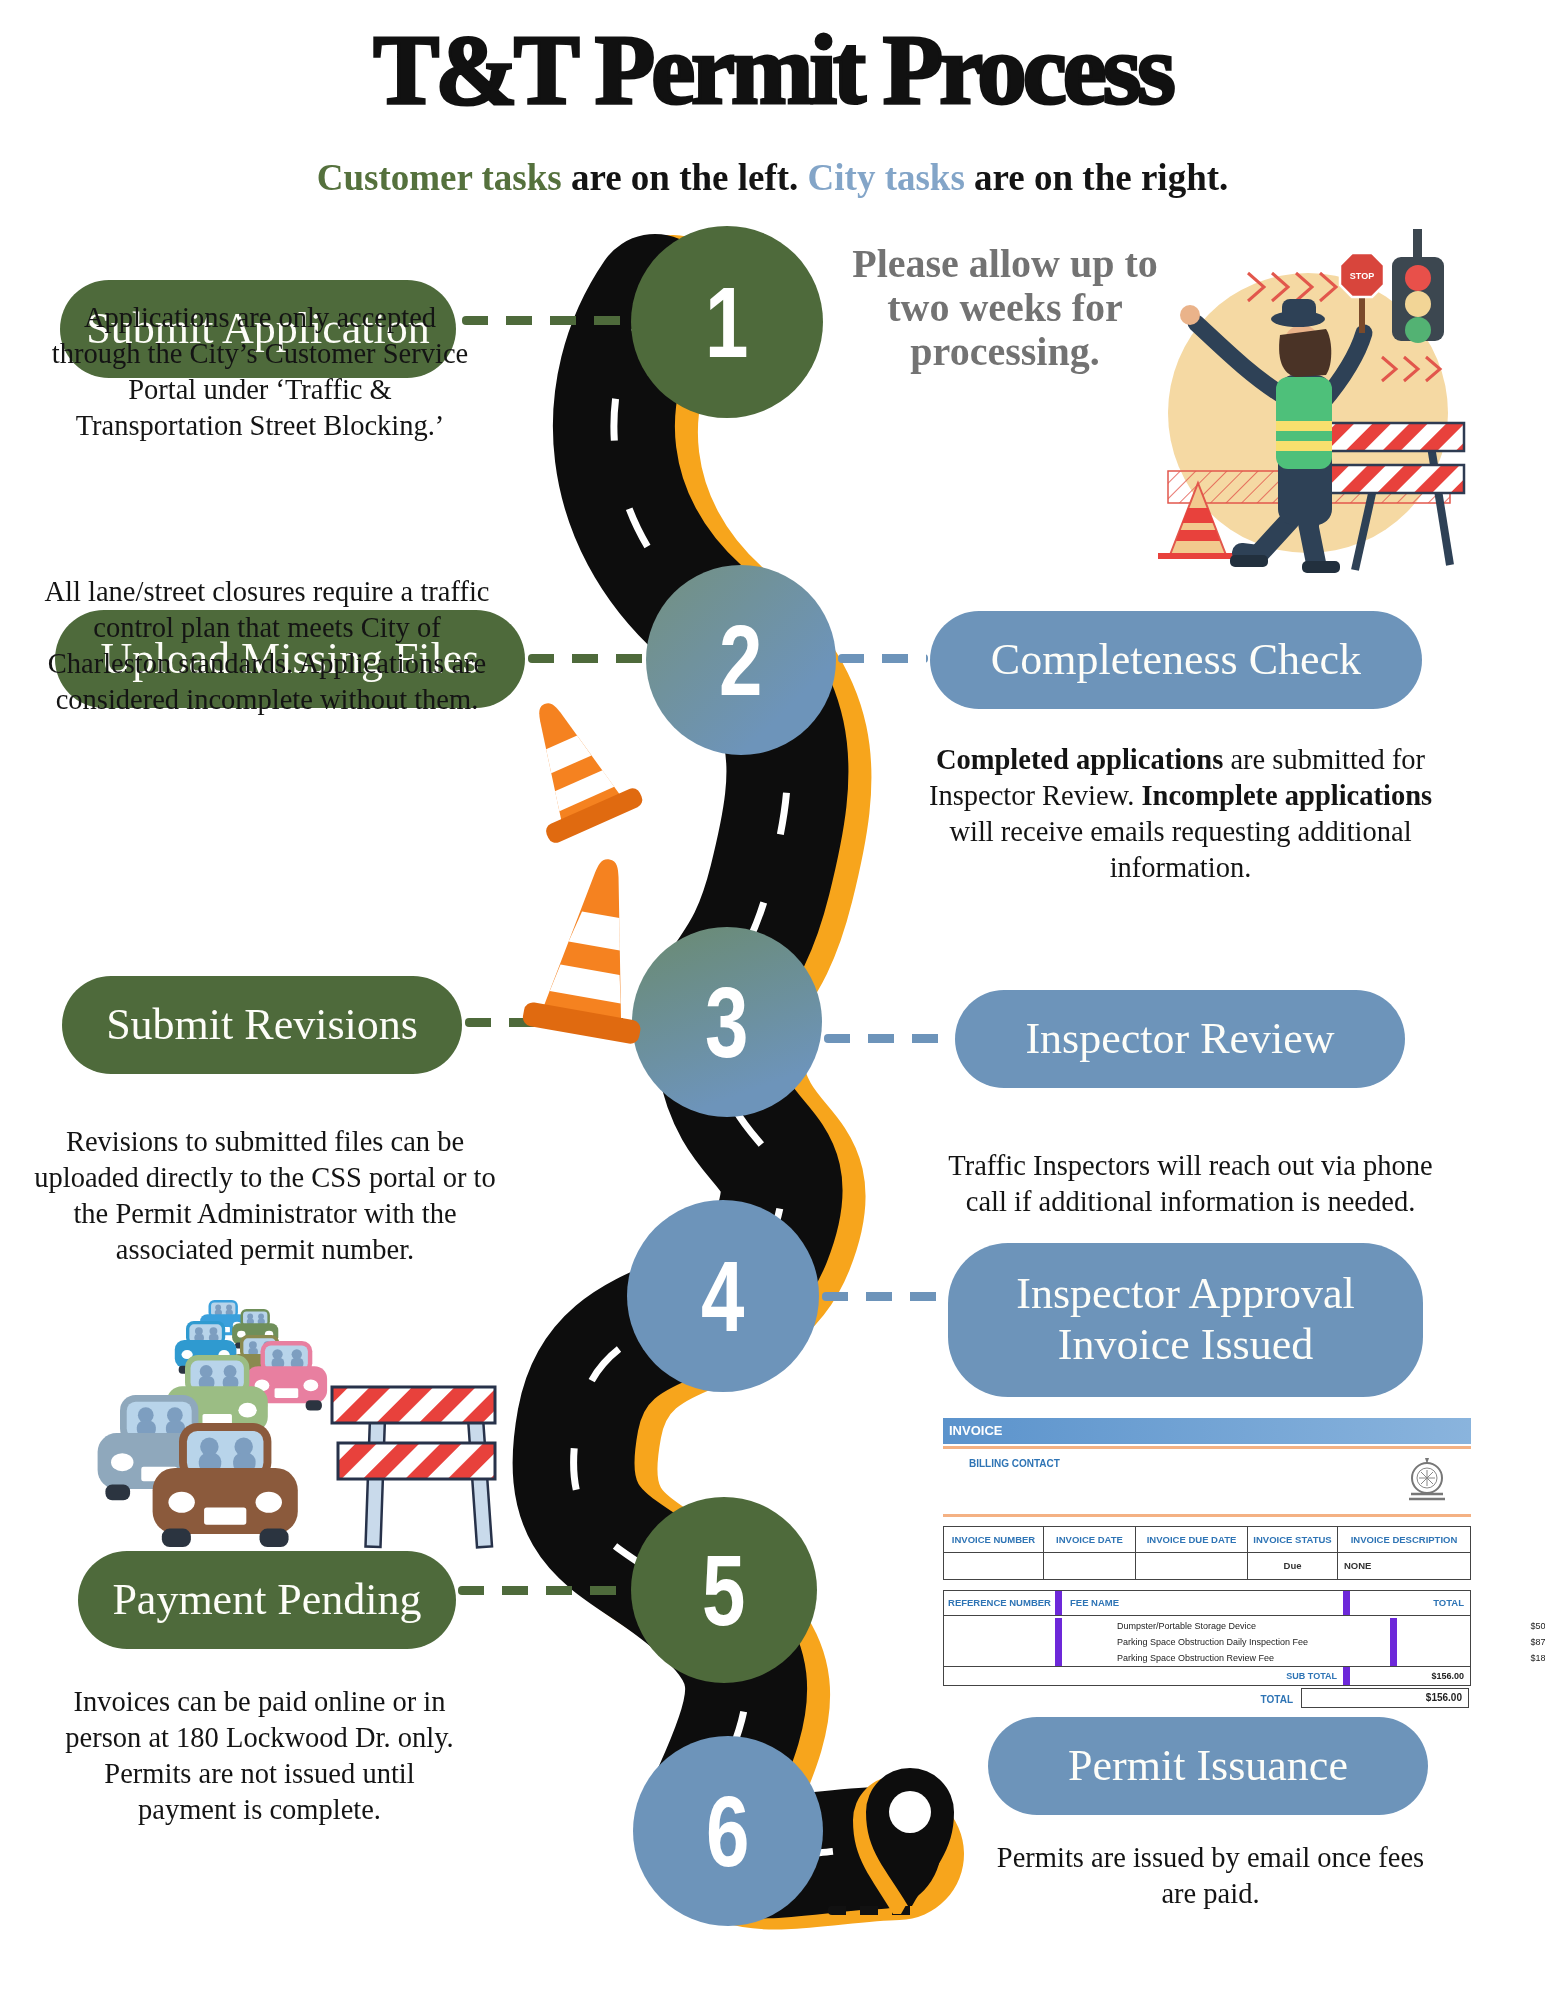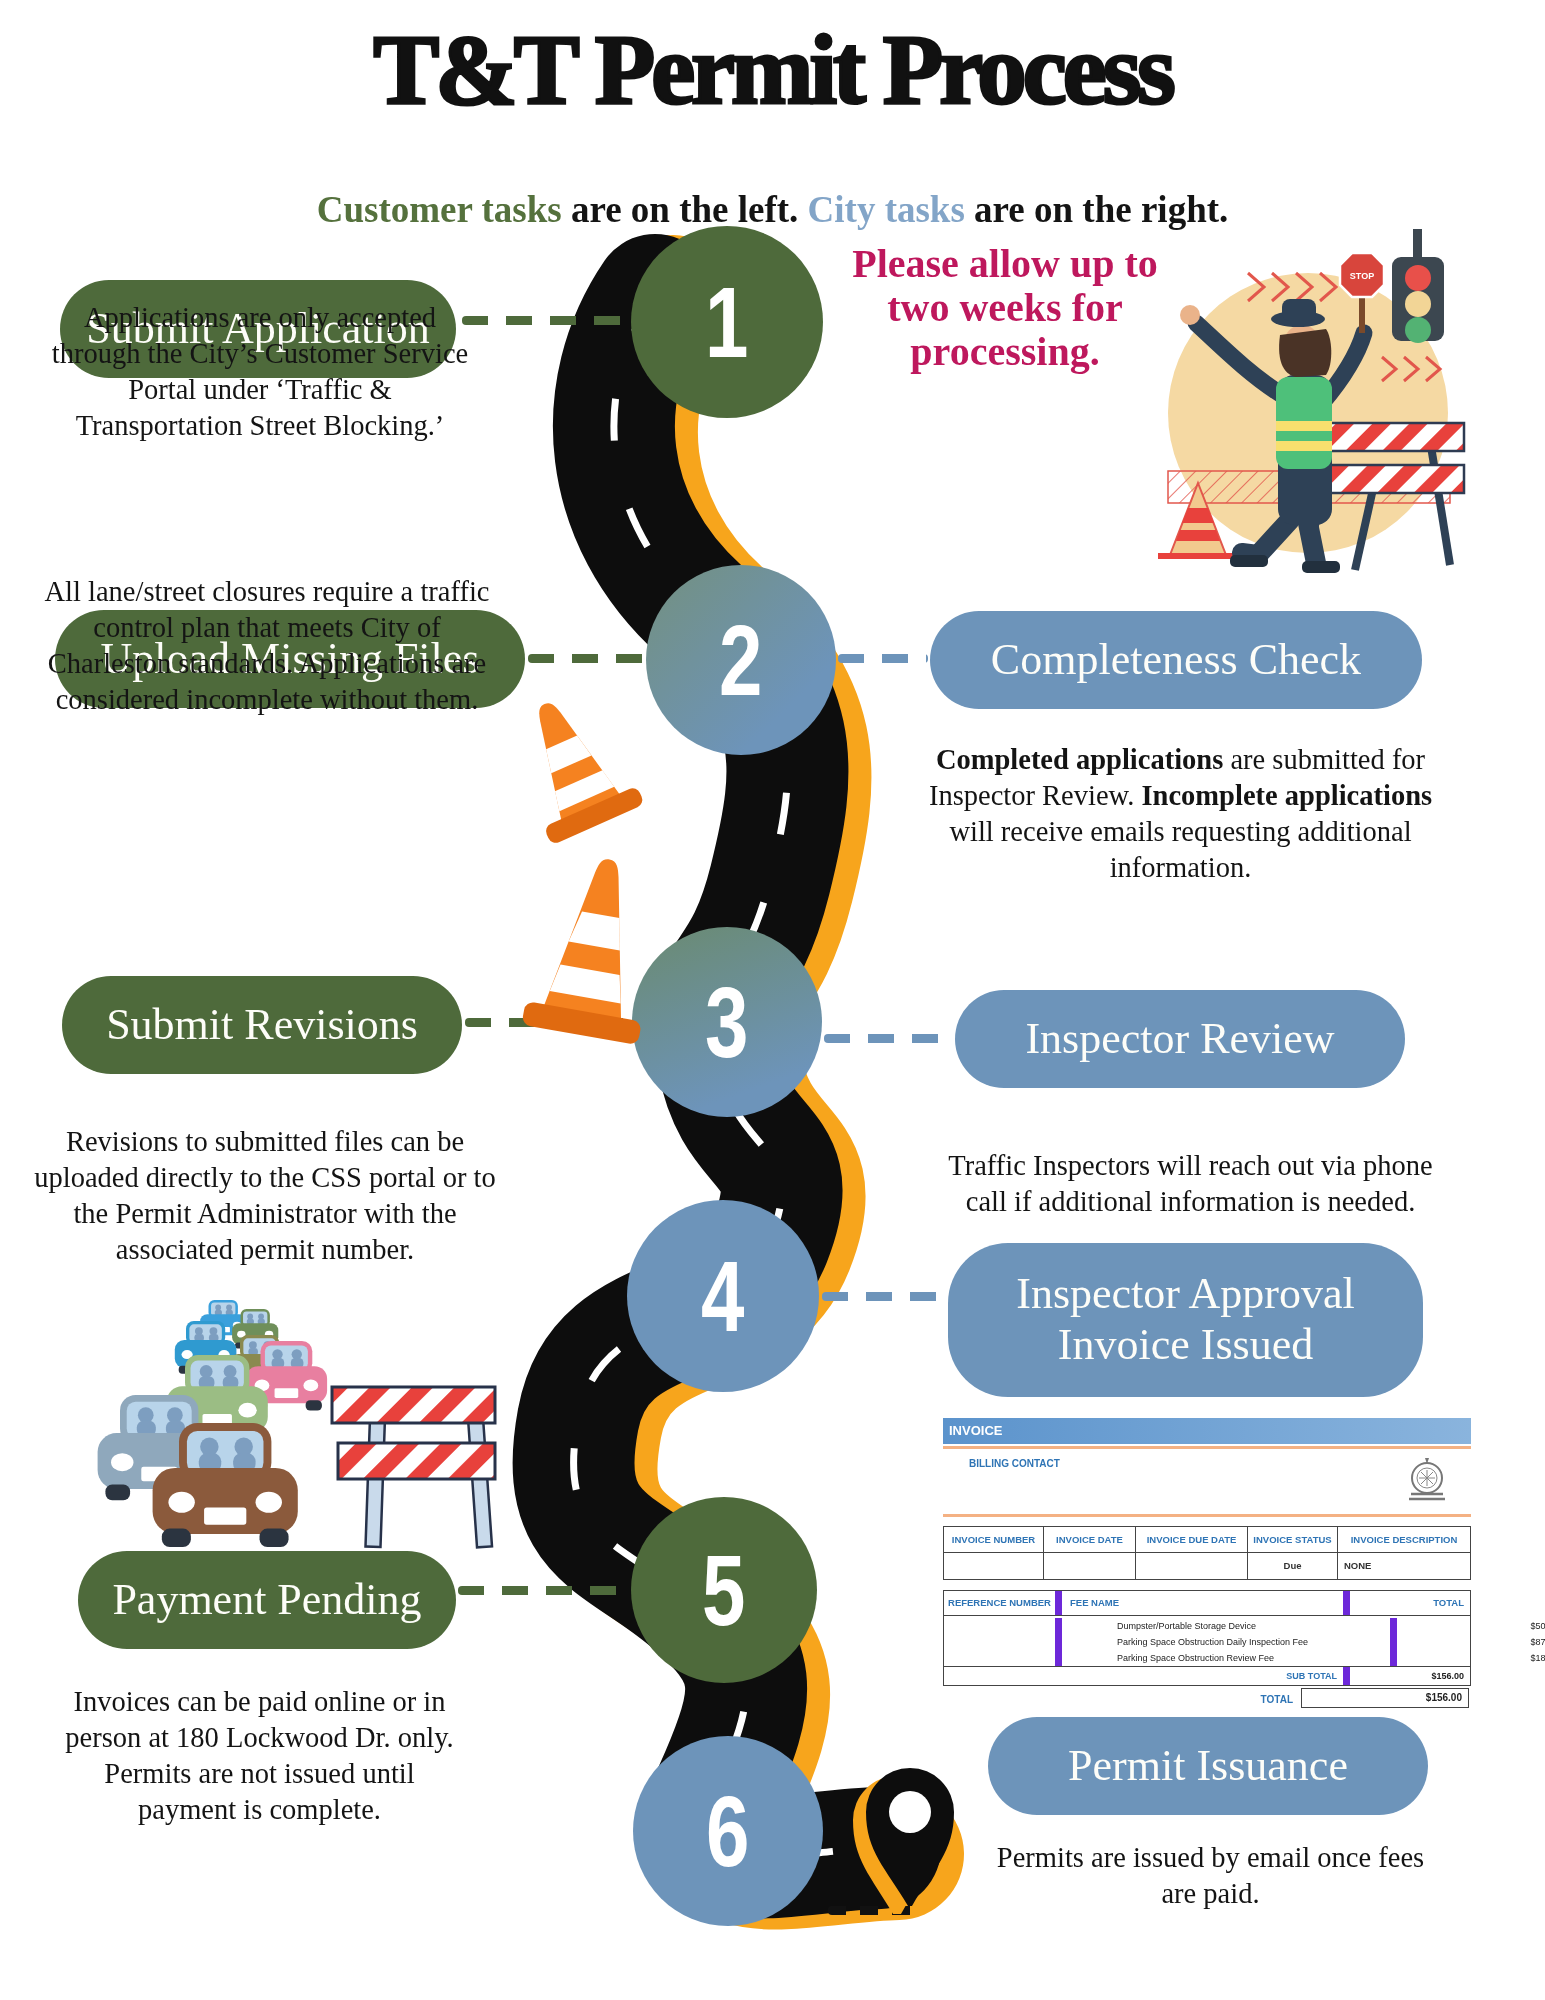--- a/index.html
+++ b/index.html
@@ -4,21 +4,21 @@
 <style>
   html,body{margin:0;padding:0;background:#ffffff;}
   .canvas{position:relative;width:1545px;height:2000px;background:#ffffff;overflow:hidden;
           font-family:"Liberation Serif",serif;color:#141414;}
   .abs{position:absolute;}
   svg{display:block;}
 
   .page-title{left:0;top:18px;width:1545px;text-align:center;
     font-family:Liberation Serif, serif;font-weight:bold;font-size:99px;line-height:1.05;
     letter-spacing:-4px;color:#111;-webkit-text-stroke:3px #111;}
-  .subtitle{left:0;top:188px;width:1545px;text-align:center;font-weight:bold;font-size:37px;color:#141414;}
+  .subtitle{left:0;top:156px;width:1545px;text-align:center;font-weight:bold;font-size:37px;color:#141414;}
   .subtitle .green{color:#55713d;}
   .subtitle .blue{color:#83a5c8;}
 
   .pill{border-radius:60px;display:flex;align-items:center;justify-content:center;text-align:center;
         color:#fdfdf8;font-size:44px;line-height:1.15;}
   .pill-green{background:#4e6a3b;}
   .pill-blue{background:#6d94ba;}
 
   .circle{border-radius:50%;display:flex;align-items:center;justify-content:center;color:#ffffff;
           font-family:"Liberation Sans",sans-serif;font-weight:bold;font-size:100px;}
@@ -27,21 +27,21 @@
   .c-blue{background:#6d94ba;}
   .c-grad1{background:linear-gradient(135deg,#73907f 0%,#6d94ba 75%);}
   .c-grad2{background:linear-gradient(160deg,#6a8a70 0%,#6d94ba 80%);}
 
   .dash{height:9px;border-radius:4px;}
   .dash-green{background:repeating-linear-gradient(90deg,#4e6a3b 0 26px,transparent 26px 44px);}
   .dash-blue{background:repeating-linear-gradient(90deg,#6d94ba 0 26px,transparent 26px 44px);}
   .dash-black{background:repeating-linear-gradient(90deg,#111 0 18px,transparent 18px 32px);}
 
   .body-text{font-size:28.5px;line-height:36px;text-align:center;}
-  .notice{color:#be185d;font-weight:bold;font-size:40px;line-height:44px;text-align:center;}
+  .notice{color:#737373;font-weight:bold;font-size:40px;line-height:44px;text-align:center;}
   .bseg{font-weight:bold;}
 
   
   .invoice{left:943px;top:1414px;width:528px;height:300px;background:#fff;
            font-family:"Liberation Sans",sans-serif;}
   .inv-bar{position:absolute;left:0;top:4px;width:528px;height:26px;
            background:linear-gradient(90deg,#5b93cc,#8ab4dd);color:#fff;font-weight:bold;font-size:13px;
            line-height:26px;padding-left:6px;box-sizing:border-box;}
   .inv-orange{position:absolute;left:0;width:528px;height:3px;background:#f4b183;}
   .inv-blue-label{position:absolute;font-weight:bold;color:#2e74b5;font-size:10px;padding-left:20px;}

